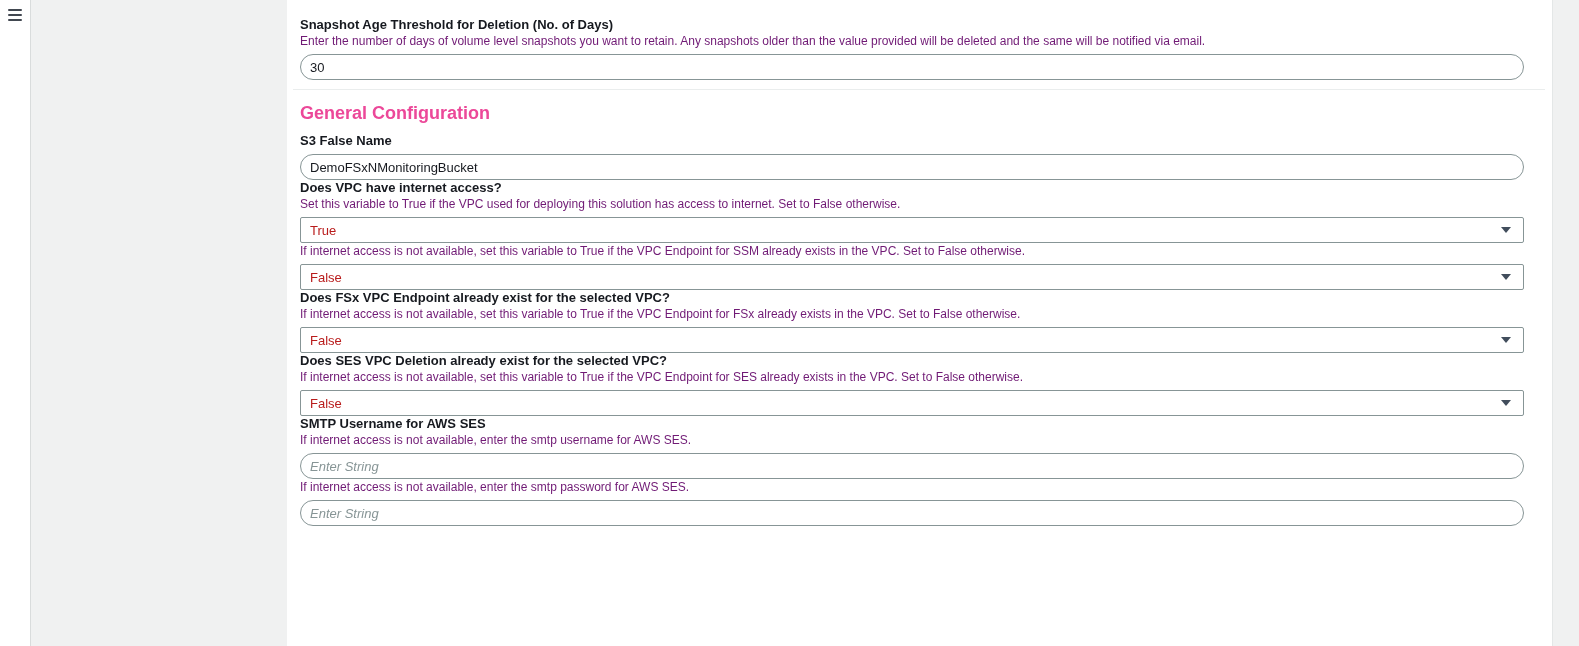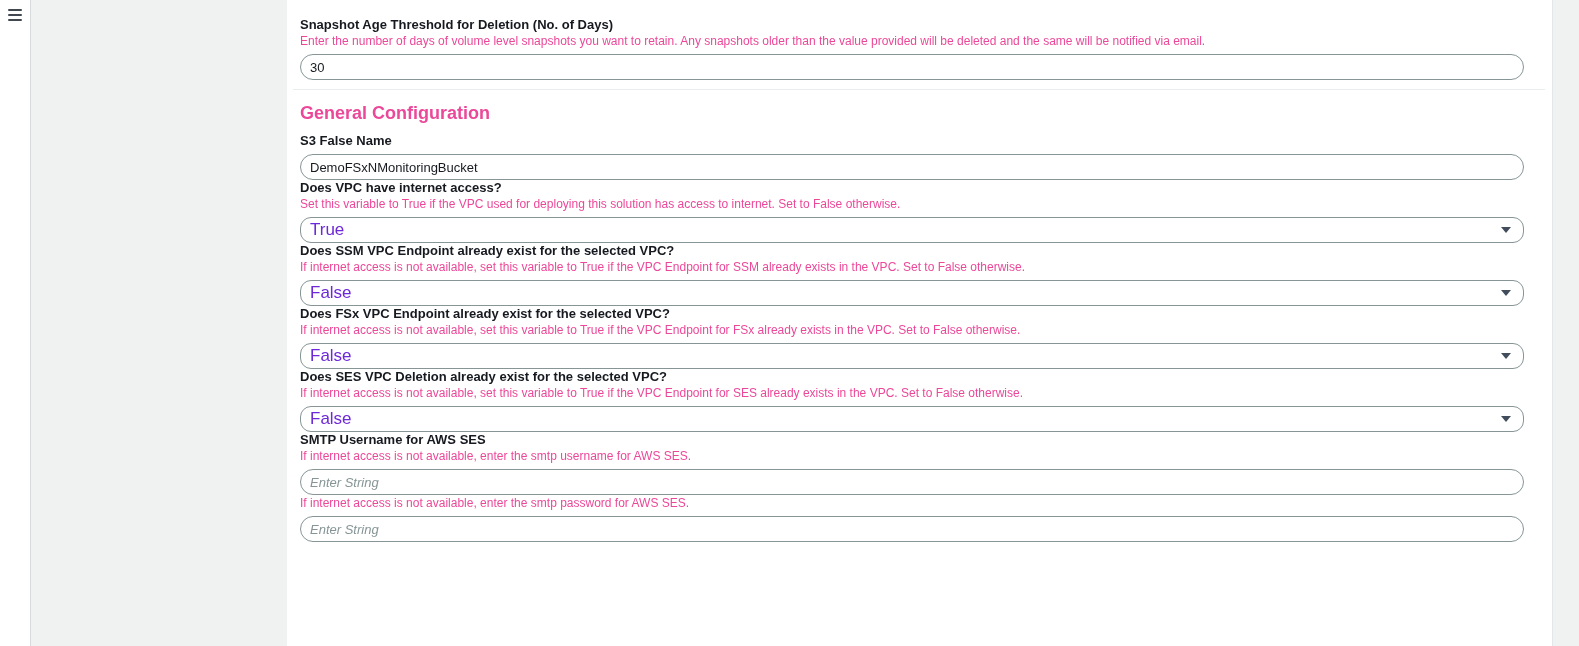--- a/index.html
+++ b/index.html
@@ -49,34 +49,34 @@
   }
   .section-heading {
     font-size: 18px; font-weight: 700; color: #ec4899;
     margin: 12px 0 9px 0; line-height: 22px;
   }
   .field { }
   .field-label {
     font-size: 13px; font-weight: 700; color: #16191f; line-height: 16px;
   }
   .field-desc {
-    font-size: 12px; color: #ec4899; line-height: 15px; margin-top: 1px;
+    font-size: 12px; color: #701a75; line-height: 15px; margin-top: 1px;
   }
   .text-input {
     display: block; margin-top: 5px; width: 100%; height: 26px;
     border: 1px solid #879596; border-radius: 13px;
     padding: 0 9px; font-size: 13px; color: #16191f;
     font-family: "Liberation Sans", sans-serif;
     background: #ffffff; outline: none;
   }
   .text-input::placeholder { color: #879596; font-style: italic; }
   .select-box {
     margin-top: 5px; width: 100%; height: 26px;
-    border: 1px solid #879596; border-radius: 11px;
-    padding: 0 9px; font-size: 17px; color: #6d28d9;
+    border: 1px solid #879596; border-radius: 2px;
+    padding: 0 9px; font-size: 13px; color: #b91c1c;
     background: #ffffff; cursor: pointer;
     display: flex; align-items: center; justify-content: space-between;
   }
   .caret {
     width: 0; height: 0; flex-shrink: 0; margin-right: 3px;
     border-left: 5px solid transparent;
     border-right: 5px solid transparent;
     border-top: 6px solid #414d5c;
   }
 </style>
@@ -112,21 +112,20 @@
   <div class="field">
     <div class="field-label">Does VPC have internet access?</div>
     <div class="field-desc">Set this variable to True if the VPC used for deploying this solution has access to internet. Set to False otherwise.</div>
   <div class="select-box">
             <span>True</span>
             <span class="caret"></span>
           </div>
         </div>
 
   <div class="field">
-    <div class="field-label">Does SSM VPC Endpoint already exist for the selected VPC?</div>
     <div class="field-desc">If internet access is not available, set this variable to True if the VPC Endpoint for SSM already exists in the VPC. Set to False otherwise.</div>
   <div class="select-box">
             <span>False</span>
             <span class="caret"></span>
           </div>
         </div>
 
   <div class="field">
     <div class="field-label">Does FSx VPC Endpoint already exist for the selected VPC?</div>
     <div class="field-desc">If internet access is not available, set this variable to True if the VPC Endpoint for FSx already exists in the VPC. Set to False otherwise.</div>

